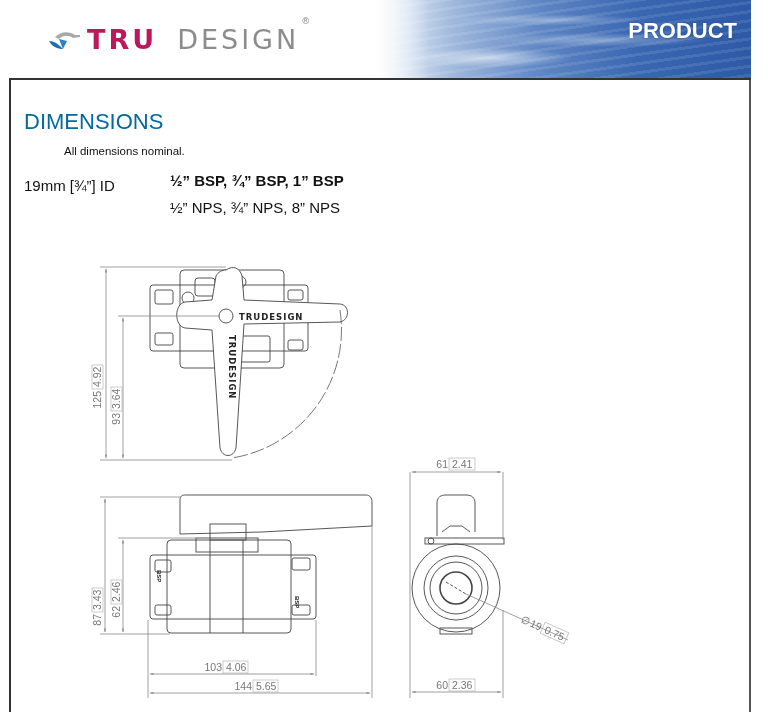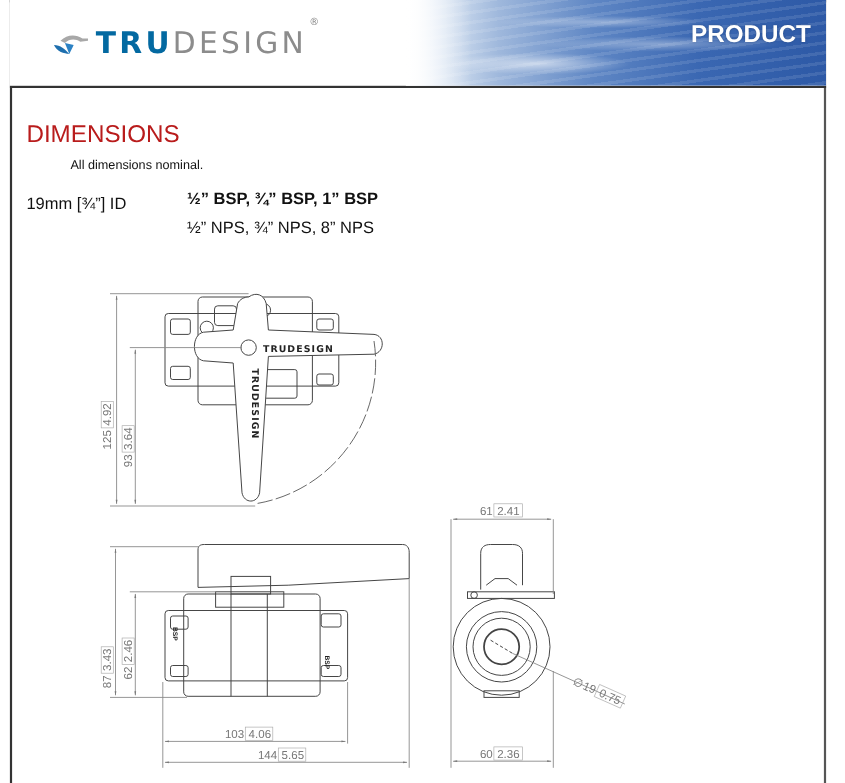--- a/index.html
+++ b/index.html
@@ -11,26 +11,26 @@
       radial-gradient(ellipse 120px 14px at 120px 58px, rgba(255,255,255,0.55), rgba(255,255,255,0) 70%),
       radial-gradient(ellipse 160px 10px at 230px 40px, rgba(255,255,255,0.35), rgba(255,255,255,0) 70%),
       radial-gradient(ellipse 140px 8px at 180px 20px, rgba(255,255,255,0.35), rgba(255,255,255,0) 70%),
       repeating-linear-gradient(172deg, rgba(255,255,255,0.10) 0px, rgba(255,255,255,0.10) 3px, rgba(0,0,0,0) 3px, rgba(0,0,0,0) 9px),
       linear-gradient(90deg, #ffffff 0%, #dbe6f3 8%, #9fb8dc 22%, #5e86c4 45%, #3a67b2 70%, #2d59a6 100%);
   }
   .sky-fade { position: absolute; left: 360px; top: 0; width: 60px; height: 78px; background: linear-gradient(90deg, #fff, rgba(255,255,255,0)); }
   .logo { position: absolute; left: 38px; top: 24px; display: flex; align-items: center; }
   .logo-mark { width: 36px; height: 22px; margin-right: 4px; }
   .logo-text { font-size: 27px; letter-spacing: 3px; font-family: "DejaVu Sans", sans-serif; font-weight: normal; }
-  .logo-tru { color: #0369a1; font-weight: bold; }
-  .logo-design { color: #8c8c8c; }
+  .logo-tru { color: #be185d; font-weight: bold; }
+  .logo-design { color: #8c8c8c; margin-left: 20px; }
   .logo-reg { font-size: 9px; color: #888; vertical-align: top; position: relative; top: -8px; margin-left: 2px; }
   .banner-title { position: absolute; right: 14px; top: 20px; text-align: right; color: #fff; font-weight: bold; font-size: 22px; line-height: 21px; text-shadow: 0 0 2px rgba(0,0,0,0.25); }
 
-  .h1 { position: absolute; left: 24px; top: 109px; font-size: 22px; color: #b91c1c; }
+  .h1 { position: absolute; left: 24px; top: 109px; font-size: 22px; color: #0369a1; }
   .note { position: absolute; left: 24px; top: 145px; font-size: 11.5px; color: #111; margin-left: 40px; }
   .spec-label { position: absolute; left: 24px; top: 177px; font-size: 15px; }
   .spec-line { position: absolute; left: 170px; font-size: 15px; }
   .spec-line.l1 { top: 172px; font-weight: bold; }
   .spec-line.l2 { top: 199px; }
 
   .dim-text { font-family: "Liberation Sans", sans-serif; font-size: 10.5px; fill: #777; }
   svg.drawing { position: absolute; left: 0; top: 0; }
 </style>
 </head>

